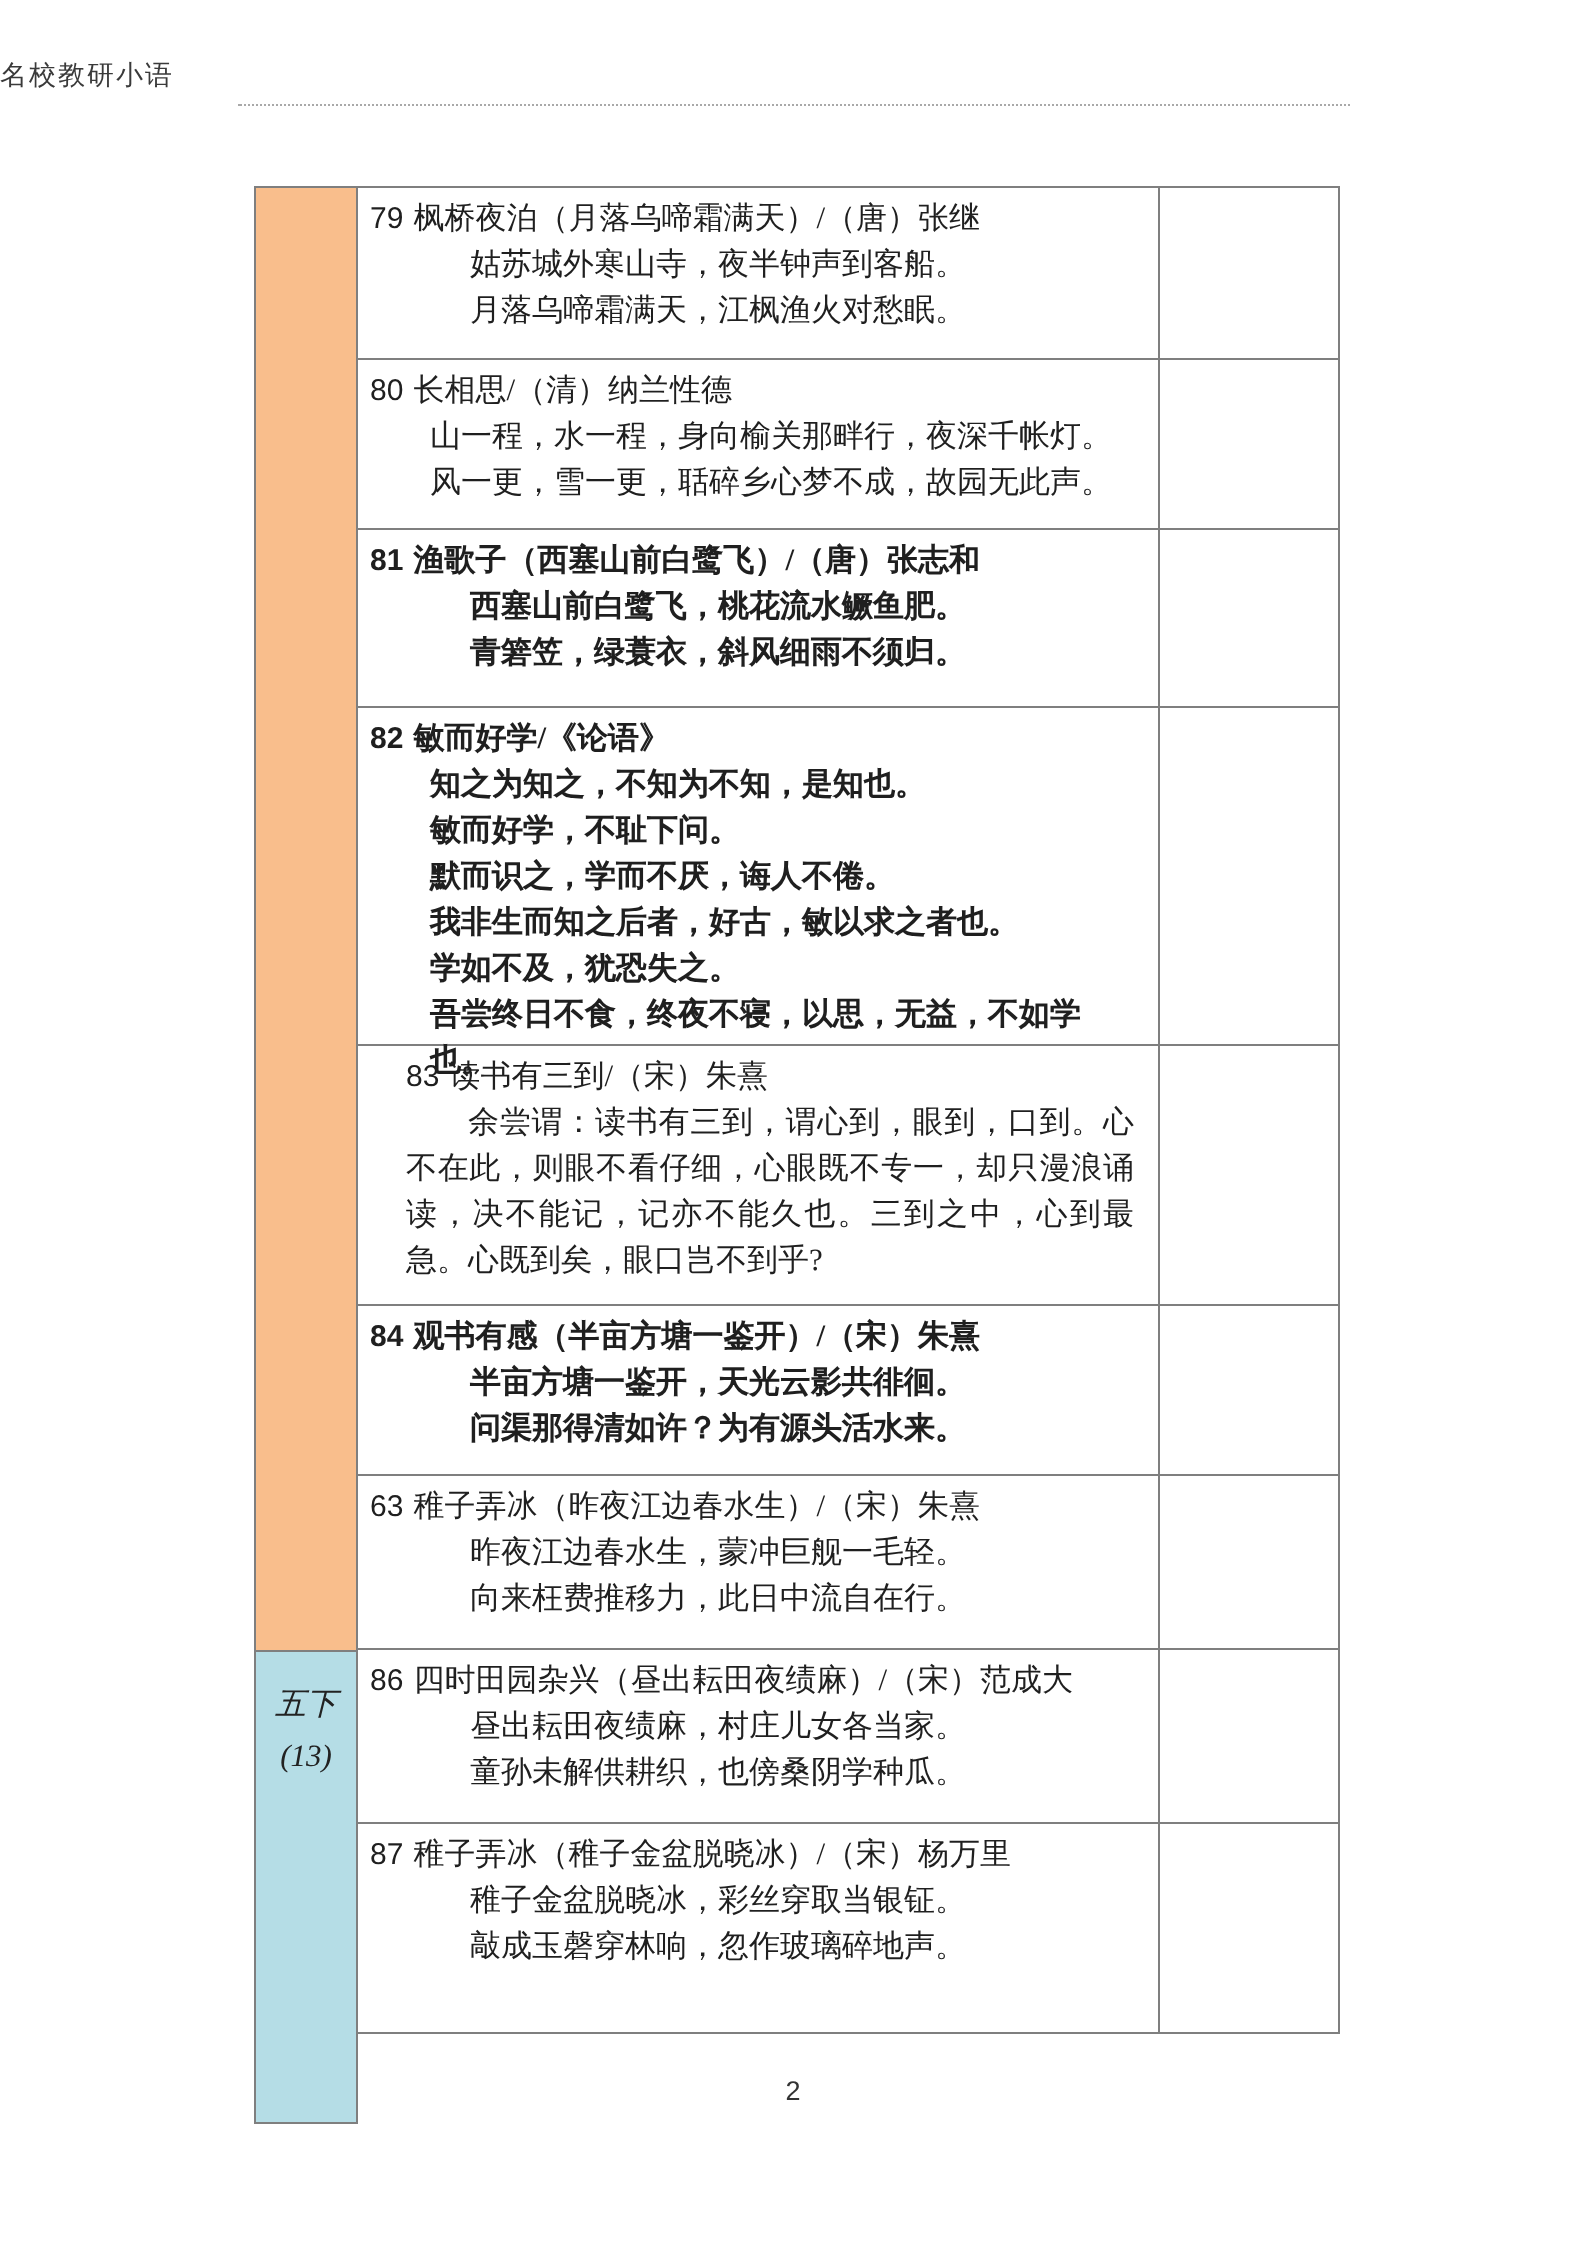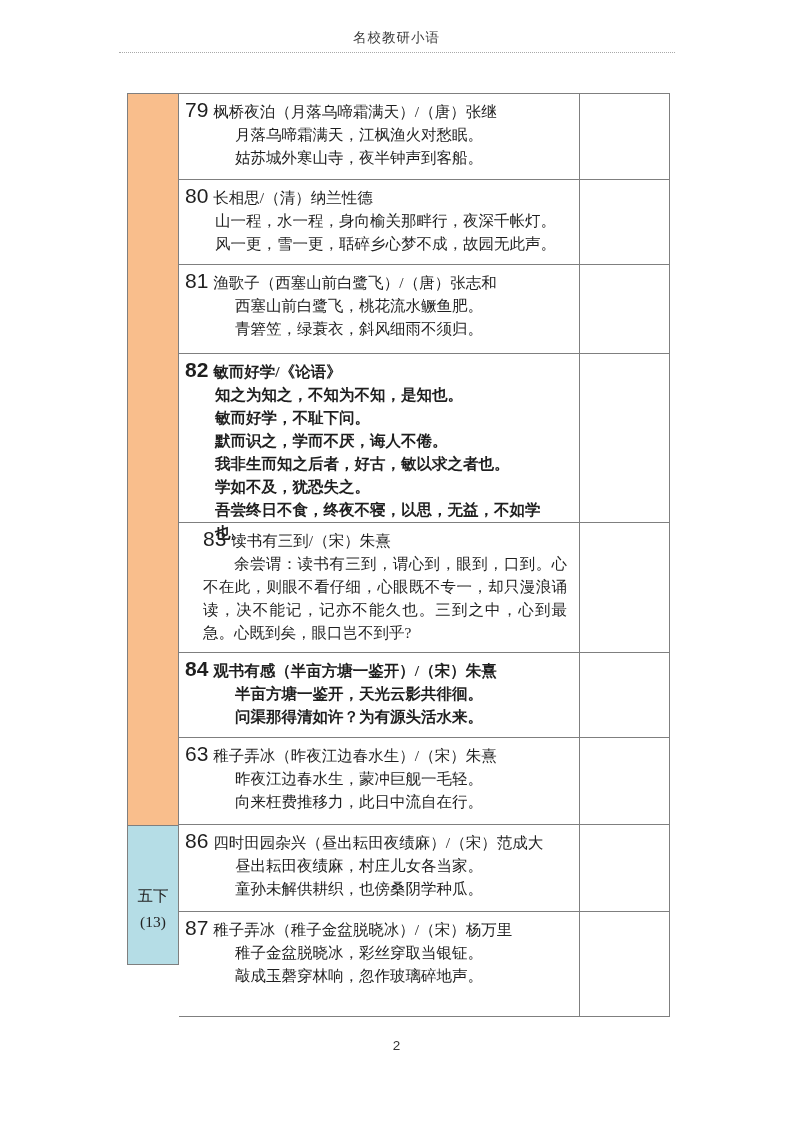--- a/index.html
+++ b/index.html
@@ -4,51 +4,51 @@
 <style>
   * { margin:0; padding:0; box-sizing:border-box; }
   html,body { background:#ffffff; }
   body {
     width:793px; height:1121px; position:relative; overflow:hidden;
     font-family:"Liberation Serif","DejaVu Serif",serif;
     color:#1f1f1f;
   }
   .page-header-title {
     position:absolute; top:29px; left:0; width:793px;
-    text-align:center; font-size:13.5px; color:#3a3a3a;
+    text-align:left; font-size:13.5px; color:#3a3a3a;
     letter-spacing:1px;
   }
   .header-divider {
     position:absolute; top:52px; left:119px; width:556px;
     border-top:1.5px dotted #a9a9a9; height:0;
   }
   .doc-table { position:absolute; left:127px; top:93px; width:543px; height:925px; }
 
   
   .col-label { position:absolute; left:0; top:0; width:52px; height:925px; }
   .cell-orange {
     width:52px; height:732px; background:#f9be8c;
     border:1px solid #7f7f7f; border-bottom:none;
   }
   .cell-blue {
-    width:52px; height:140px; background:#b5dde6;
+    width:52px; height:237px; background:#b5dde6;
     border:1px solid #7f7f7f;
-    display:flex; flex-direction:column; align-items:center; justify-content:center;
+    display:flex; flex-direction:column; align-items:center; justify-content:flex-start;font-style:italic;
   }
   .grade-label { font-size:15.5px; line-height:26px; color:#222; transform:translateY(14px); text-align:center; }
 
   
   .poem-grid {
     position:absolute; left:52px; top:0; width:491px;
     display:grid; grid-template-columns:401px 90px;
     border-top:1px solid #7f7f7f;
   }
   .cell { border-right:1px solid #7f7f7f; border-bottom:1px solid #7f7f7f; }
   .cell.main { padding:4px 10px 0 6px; font-size:15.5px; line-height:23px; }
-  .row-title .num { font-family:"Liberation Sans","DejaVu Sans",sans-serif; font-size:21px; margin-right:5px; }
+  .row-title .num { font-family:"Liberation Sans","DejaVu Sans",sans-serif; font-size:15px; margin-right:5px; }
   .poem-line.indent-lg { padding-left:50px; }
   .poem-line.indent-md { padding-left:30px; }
   .para { text-indent:2em; text-align:justify; padding-right:2px; }
 
   .page-number {
     position:absolute; top:1038px; left:0; width:793px; text-align:center;
     font-family:"Liberation Sans","DejaVu Sans",sans-serif;
     font-size:13.5px; color:#333;
   }
 </style>
@@ -64,31 +64,31 @@
     <div class="cell-blue" style="background: rgb(181, 221, 230);">
       <div class="grade-label">
         <div>五下</div>
         <div>(13)</div>
       </div>
     </div>
   </div>
   <div class="poem-grid">
       <div class="cell main" style="height: 86px;">
         <div class="row-title"><span class="num">79</span><span>枫桥夜泊（月落乌啼霜满天）/（唐）张继</span></div>
+        <div class="poem-line indent-lg">姑苏城外寒山寺，夜半钟声到客船。</div>
         <div class="poem-line indent-lg">月落乌啼霜满天，江枫渔火对愁眠。</div>
-        <div class="poem-line indent-lg">姑苏城外寒山寺，夜半钟声到客船。</div>
       </div>
       <div class="cell right" style="height: 86px;"></div>
       <div class="cell main" style="height: 85px;">
         <div class="row-title"><span class="num">80</span><span>长相思/（清）纳兰性德</span></div>
         <div class="poem-line indent-md">山一程，水一程，身向榆关那畔行，夜深千帐灯。</div>
         <div class="poem-line indent-md">风一更，雪一更，聒碎乡心梦不成，故园无此声。</div>
       </div>
       <div class="cell right" style="height: 85px;"></div>
-      <div class="cell main" style="height: 89px;">
+      <div class="cell main" style="height: 89px; font-weight: bold;">
         <div class="row-title"><span class="num">81</span><span>渔歌子（西塞山前白鹭飞）/（唐）张志和</span></div>
         <div class="poem-line indent-lg">西塞山前白鹭飞，桃花流水鳜鱼肥。</div>
         <div class="poem-line indent-lg">青箬笠，绿蓑衣，斜风细雨不须归。</div>
       </div>
       <div class="cell right" style="height: 89px;"></div>
       <div class="cell main" style="height: 169px; font-weight: bold;">
         <div class="row-title"><span class="num">82</span><span>敏而好学/《论语》</span></div>
         <div class="poem-line indent-md">知之为知之，不知为不知，是知也。</div>
         <div class="poem-line indent-md">敏而好学，不耻下问。</div>
         <div class="poem-line indent-md">默而识之，学而不厌，诲人不倦。</div>

